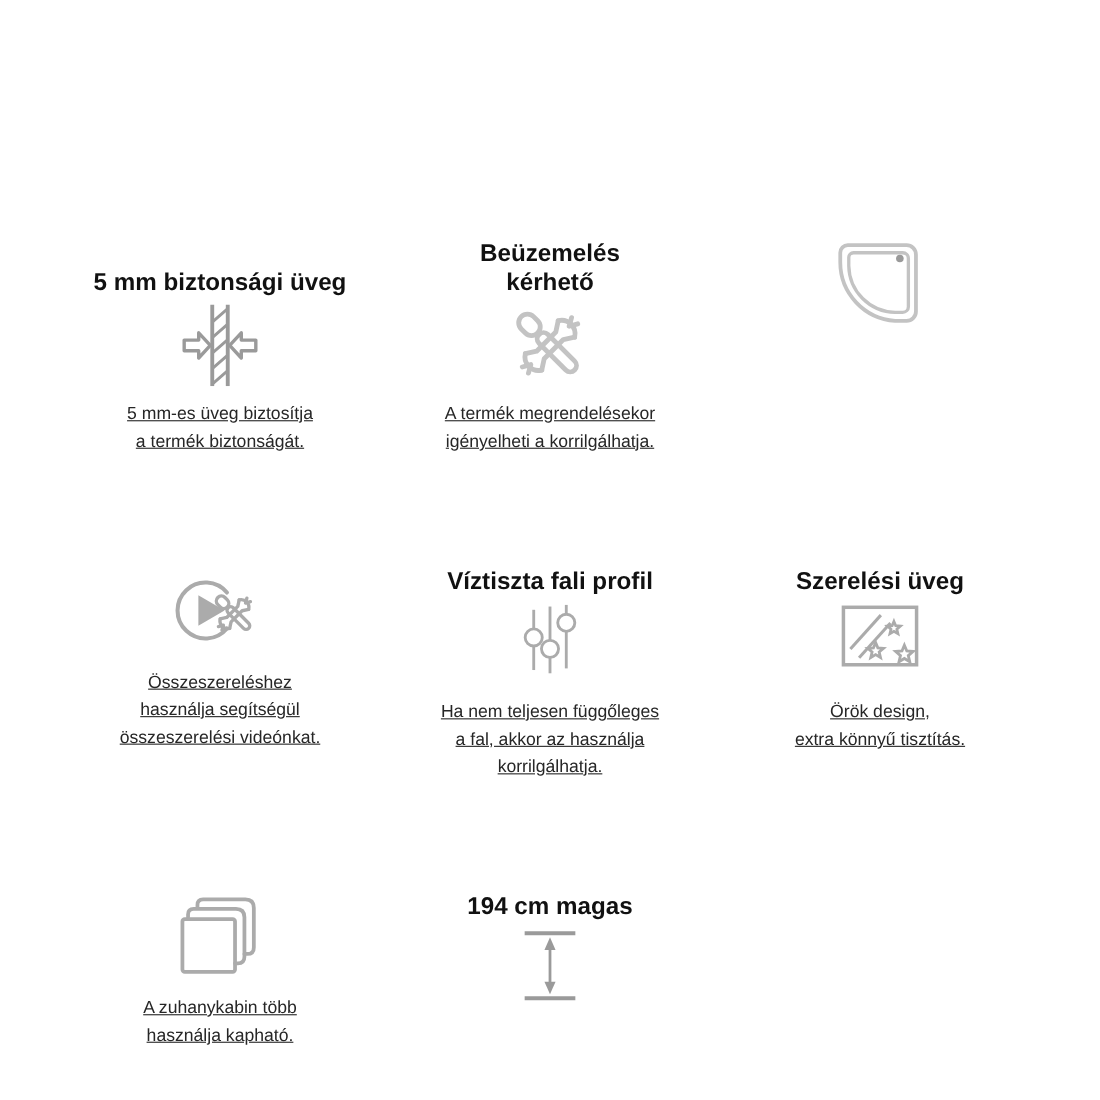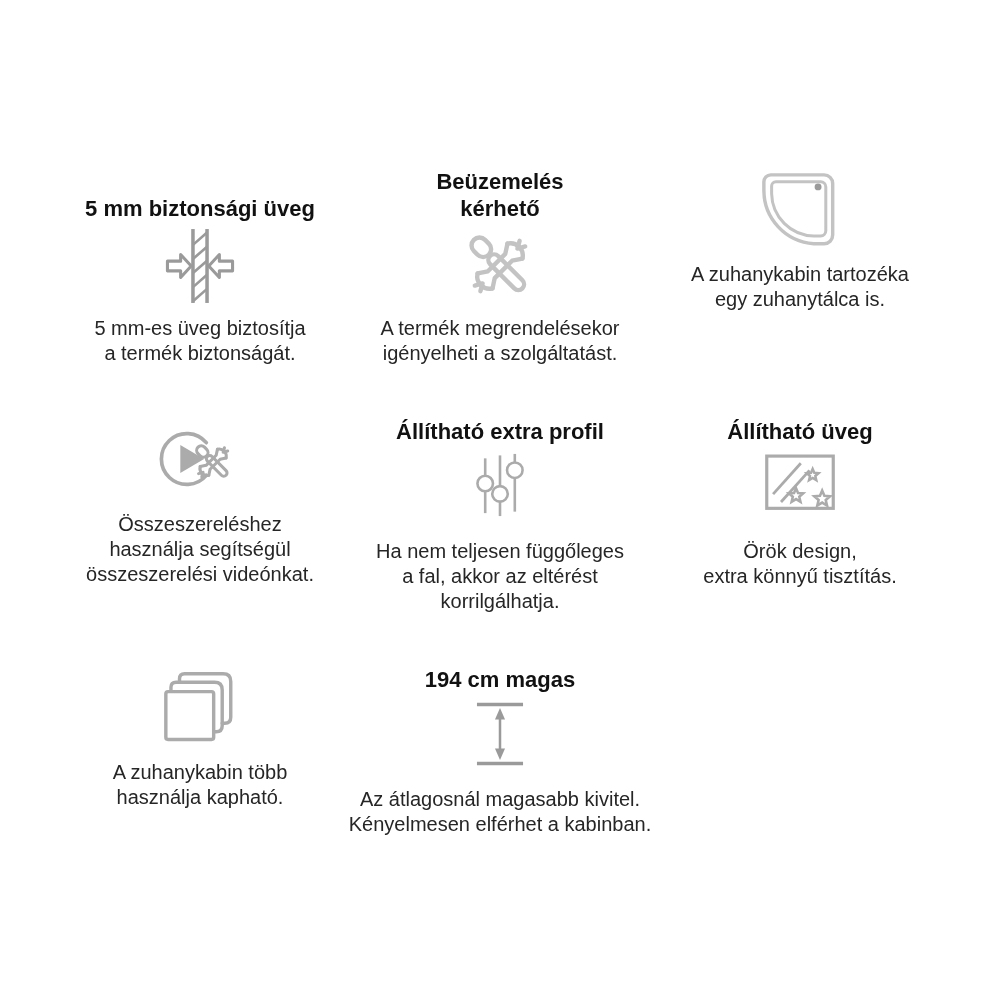--- a/index.html
+++ b/index.html
@@ -21,45 +21,47 @@
     grid-template-columns: 300px 300px 300px;
     justify-content: center;
     row-gap: 52px;
     padding-top: 168px;
   }
   .cell {
     text-align: center;
     display: flex;
     flex-direction: column;
     align-items: center;
+    margin-top: 48px;
   }
   .title {
     font-size: 22px;
     font-weight: bold;
     line-height: 27px;
     color: var(--title, #111111);
     margin: 0 -30px;
     white-space: pre-line;
     display: flex;
     align-items: flex-end;
     justify-content: center;
   }
   .cell.first-row .title { min-height: 54px; }
   .icon-area {
     height: 94px;
     display: flex;
     align-items: center;
     justify-content: center;
   }
   .desc {
-    font-size: 20px;
+    font-size: 16px;
     line-height: 25px;
     color: var(--text, #262626);
     margin: 0 -40px;
     white-space: pre-line;
+    text-decoration: underline;
   }
   .ic { display: block; }
   .ic-dark  { color: var(--icon-dark,  #9a9a9a); }
   .ic-mid   { color: var(--icon-mid,   #ababab); }
   .ic-light { color: var(--icon-light, #c3c3c3); }
   svg { overflow: visible; }
 </style>
 </head>
 <body>
 
@@ -94,33 +96,31 @@
             <path d="M-12,-24 A 14 14 0 0 1 12,-24" stroke-width="5"></path>
             <path d="M-4.5,-36 L0,-28 L4.5,-36" stroke-width="5"></path>
             <path d="M-12,-24 L-5.5,-14 L-5.5,14 L-12,24" stroke-width="5"></path>
             <path d="M12,-24 L5.5,-14 L5.5,14 L12,24" stroke-width="5"></path>
             <path d="M-12,24 A 14 14 0 0 0 12,24" stroke-width="5"></path>
             <path d="M-4.5,36 L0,28 L4.5,36" stroke-width="5"></path>
           </g>
         </svg>
       </div>
       <p class="desc">A termék megrendelésekor
-igényelheti a szolgáltatást.</p>
+igényelheti a korrilgálhatja.</p>
     </section>
 
     <section class="cell first-row">
       <div class="icon-area ic ic-light">
         <svg width="86" height="86" viewBox="0 0 100 100" fill="none" stroke="currentColor">
           <path d="M16,8 L78,8 A 10 10 0 0 1 88,18 L88,78 A 10 10 0 0 1 78,88 L66,88 A 62 62 0 0 1 8,26 L8,16 A 8 8 0 0 1 16,8 Z" stroke-width="4"></path>
           <path d="M22,16 L74,16 A 6 6 0 0 1 80,22 L80,73 A 6 6 0 0 1 74,79 L66,79 A 50 50 0 0 1 17,30 L17,21 A 5 5 0 0 1 22,16 Z" stroke-width="3.5"></path>
           <circle cx="71" cy="22" r="4" fill="var(--icon-dark, #9a9a9a)" stroke="none"></circle>
         </svg>
       </div>
-      <p class="desc">A zuhanykabin tartozéka
-egy zuhanytálca is.</p>
     </section>
 
     <section class="cell">
       <div class="icon-area ic ic-mid">
         <svg width="96" height="82" viewBox="0 0 104 100" fill="none" stroke="currentColor" stroke-linecap="round" stroke-linejoin="round">
           <path d="M59.7,30.1 A 31 31 0 1 0 59.7,69.9" stroke-width="4.5"></path>
           <polygon points="28,33 28,67 57,50" fill="currentColor" stroke="none"></polygon>
           <g transform="translate(68,54) scale(0.62)">
             <g transform="rotate(-45)">
               <rect x="-9" y="-42" width="18" height="24" rx="9" stroke-width="6"></rect>
@@ -136,38 +136,38 @@
             </g>
           </g>
         </svg>
       </div>
       <p class="desc">Összeszereléshez
 használja segítségül
 összeszerelési videónkat.</p>
     </section>
 
     <section class="cell">
-      <h3 class="title">Állítható extra profil</h3>
+      <h3 class="title">Víztiszta fali profil</h3>
       <div class="icon-area ic ic-mid">
         <svg width="74" height="80" viewBox="0 0 100 100" fill="none" stroke="currentColor">
           <path d="M30,14 V88" stroke-width="3.5"></path>
           <path d="M50,10 V92" stroke-width="3.5"></path>
           <path d="M70,8 V86" stroke-width="3.5"></path>
           <circle cx="30" cy="48" r="10.5" stroke-width="3.5" fill="#ffffff"></circle>
           <circle cx="50" cy="62" r="10.5" stroke-width="3.5" fill="#ffffff"></circle>
           <circle cx="70" cy="30" r="10.5" stroke-width="3.5" fill="#ffffff"></circle>
         </svg>
       </div>
       <p class="desc">Ha nem teljesen függőleges
-a fal, akkor az eltérést
+a fal, akkor az használja
 korrilgálhatja.</p>
     </section>
 
     <section class="cell">
-      <h3 class="title">Állítható üveg</h3>
+      <h3 class="title">Szerelési üveg</h3>
       <div class="icon-area ic ic-mid">
         <svg width="90" height="76" viewBox="0 0 100 96" fill="none" stroke="currentColor">
           <defs>
             <path id="star-shape" d="M0,-10 L2.65,-3.64 L9.51,-3.09 L4.28,1.39 L5.88,8.09 L0,4.5 L-5.88,8.09 L-4.28,1.39 L-9.51,-3.09 L-2.65,-3.64 Z"></path>
           </defs>
           <rect x="8" y="14" width="84" height="66" stroke-width="4"></rect>
           <path d="M16,62 L51,23" stroke-width="3.5"></path>
           <path d="M26,72 L62,32" stroke-width="3.5"></path>
           <use href="#star-shape" transform="translate(66,38) scale(0.78)" stroke-width="4"></use>
           <use href="#star-shape" transform="translate(45,64) scale(0.95)" stroke-width="3.4"></use>
@@ -194,18 +194,16 @@
       <h3 class="title">194 cm magas</h3>
       <div class="icon-area ic ic-dark">
         <svg width="72" height="82" viewBox="0 0 100 100" fill="none" stroke="currentColor">
           <path d="M18,9 H82" stroke-width="5"></path>
           <path d="M18,91 H82" stroke-width="5"></path>
           <path d="M50,24 V76" stroke-width="3.5"></path>
           <polygon points="50,14 43,30 57,30" fill="currentColor" stroke="none"></polygon>
           <polygon points="50,86 43,70 57,70" fill="currentColor" stroke="none"></polygon>
         </svg>
       </div>
-      <p class="desc">Az átlagosnál magasabb kivitel.
-Kényelmesen elférhet a kabinban.</p>
     </section>
 
   </div>
 </div>
 
 </body></html>

